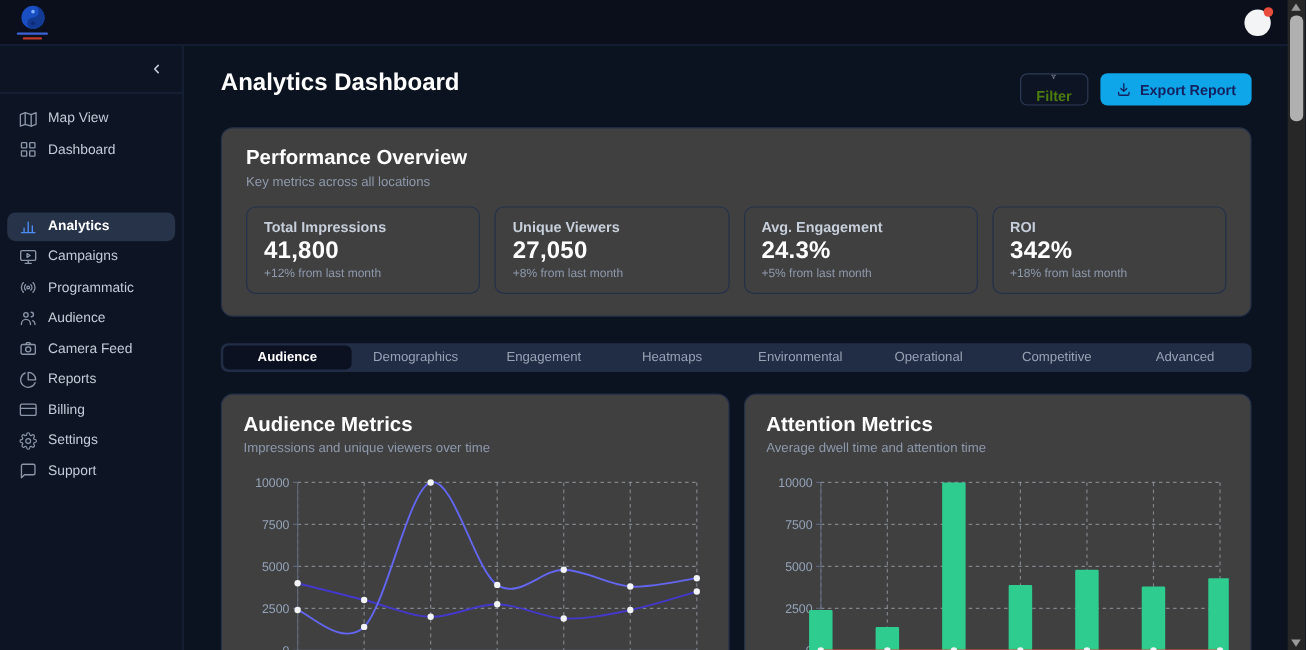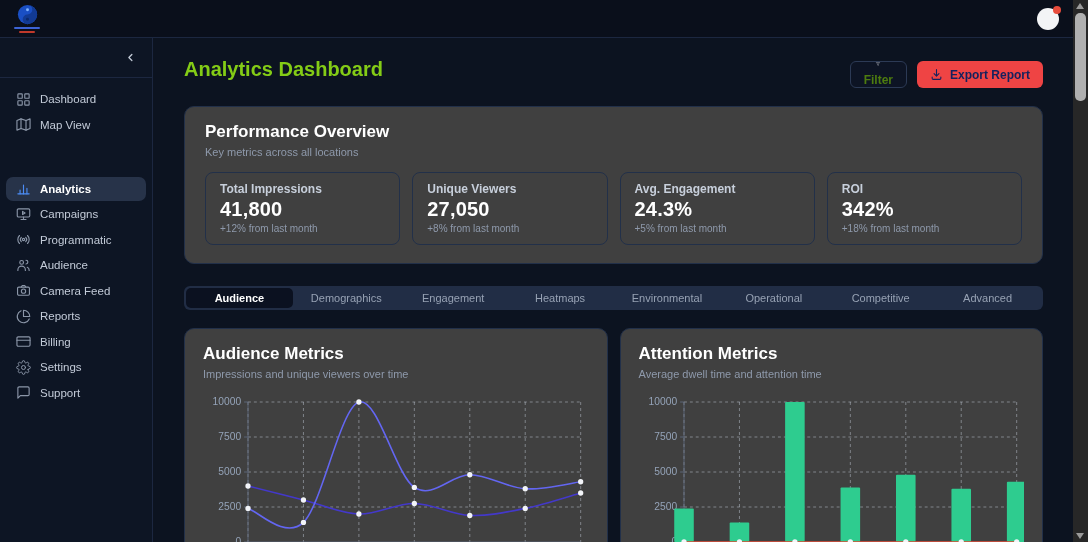--- a/index.html
+++ b/index.html
@@ -34,28 +34,28 @@
   .nav-item { display:flex; align-items:center; gap:9px; height:24px; padding:0 10px; margin-bottom:1.5px;
               border-radius:7px; color:#c3cbd8; font-size:11.5px; font-weight:500; cursor:pointer; }
   .nav-item svg { width:15px; height:15px; stroke:#8b96a8; flex:0 0 auto; }
   .nav-item.active { background:#273349; color:#ffffff; font-weight:700;margin-top:40px; }
   .nav-item.active svg { stroke:#4c8df6; }
   .side-indicator { position:absolute; left:0; top:215px; width:4px; height:33px; background:#e8eaed; border-radius:0 3px 3px 0; }
 
   
   .main { position:absolute; left:154px; top:38px; width:919px; height:504px; background:#0c1320; padding:20px 30px; }
   .page-head { display:flex; justify-content:space-between; align-items:flex-start; }
-  .page-title { font-size:20px; font-weight:700; color:#84cc16; }
+  .page-title { font-size:20px; font-weight:700; color:#ffffff; }
   .page-sub { font-size:12px; color:#8e99ab; margin-top:5px; }
   .head-actions { display:flex; gap:10px; margin-top:3px; }
   .btn { display:flex; align-items:center; gap:7px; height:27px; padding:0 13px; border-radius:6px;
          font-size:12px; font-weight:600; cursor:pointer; border:none; font-family:inherit; }
   .btn-filter { background:#0d1424; border:1px solid #2c3a55; color:#4d7c0f;flex-direction:column; }
   .btn-filter svg { width:12px; height:12px; stroke:#f1f4f8; }
-  .btn-export { background:#ef4444; color:#14215e; }
+  .btn-export { background:#0ea5e9; color:#14215e; }
   .btn-export svg { width:13px; height:13px; stroke:#14215e; }
 
   .card { background:#404040; border:1px solid #223049; border-radius:10px; }
   .overview { margin-top:18px; padding:15px 20px 18px; }
   .sec-title { font-size:17px; font-weight:700; color:#fff; }
   .sec-sub { font-size:11px; color:#8e99ab; margin:4px 0 14px; }
   .metrics-row { display:grid; grid-template-columns:repeat(4,1fr); gap:12px; }
   .metric { border:1px solid #223049; border-radius:8px; padding:9px 14px 10px; }
   .metric-label { font-size:12px; color:#c7cfdb;font-weight:bold; }
   .metric-value { font-size:20px; font-weight:800; color:#fff; margin:2px 0 2px; letter-spacing:.2px; }
@@ -103,34 +103,34 @@
   <div class="sidebar">
     <div class="sidebar-head">
       <div class="collapse-btn">
         <svg width="13" height="13" viewBox="0 0 24 24" fill="none" stroke="currentColor" stroke-width="2.4" stroke-linecap="round" stroke-linejoin="round">
             <path d="M14.5 6.5L9 12l5.5 5.5"></path>
           </svg>
       </div>
     </div>
     <nav class="nav">
       <div class="nav-item">
+        <svg viewBox="0 0 24 24" fill="none" stroke-width="1.8" stroke-linecap="round" stroke-linejoin="round">
+            <path d="M1.5 5.5L8 3l8 2.5L22.5 3v15.5L16 21l-8-2.5L1.5 21z"></path>
+            <path d="M8 3v15.5M16 5.5V21"></path>
+          </svg>
+        <span>Map View</span>
+      </div>
+      <div class="nav-item">
         <svg viewBox="0 0 24 24" fill="none" stroke-width="1.8" stroke-linecap="round">
             <rect x="3" y="3" width="7" height="7" rx="1"></rect>
             <rect x="14" y="3" width="7" height="7" rx="1"></rect>
             <rect x="3" y="14" width="7" height="7" rx="1"></rect>
             <rect x="14" y="14" width="7" height="7" rx="1"></rect>
           </svg>
         <span>Dashboard</span>
-      </div>
-      <div class="nav-item">
-        <svg viewBox="0 0 24 24" fill="none" stroke-width="1.8" stroke-linecap="round" stroke-linejoin="round">
-            <path d="M1.5 5.5L8 3l8 2.5L22.5 3v15.5L16 21l-8-2.5L1.5 21z"></path>
-            <path d="M8 3v15.5M16 5.5V21"></path>
-          </svg>
-        <span>Map View</span>
       </div>
       <div class="nav-item active">
         <svg viewBox="0 0 24 24" fill="none" stroke-width="1.8" stroke-linecap="round">
             <path d="M3 20.5h18"></path>
             <path d="M6.5 20.5v-6M12 20.5V6.5M17.5 20.5v-9"></path>
           </svg>
         <span>Analytics</span>
       </div>
       <div class="nav-item">
         <svg viewBox="0 0 24 24" fill="none" stroke-width="1.8" stroke-linecap="round" stroke-linejoin="round">

